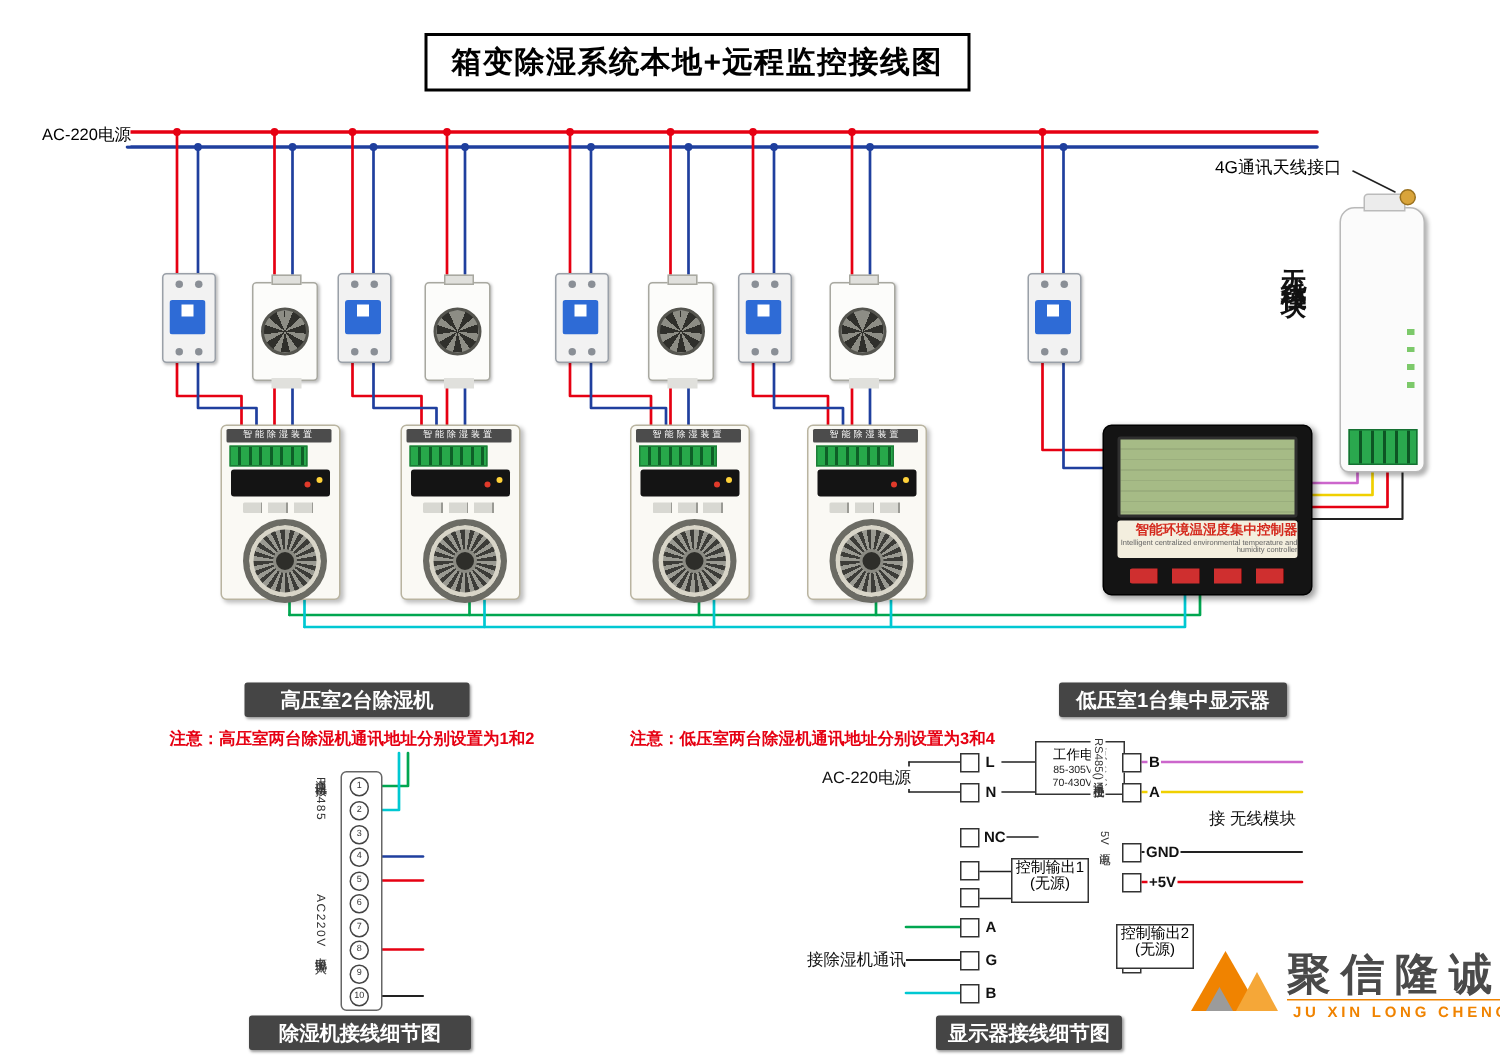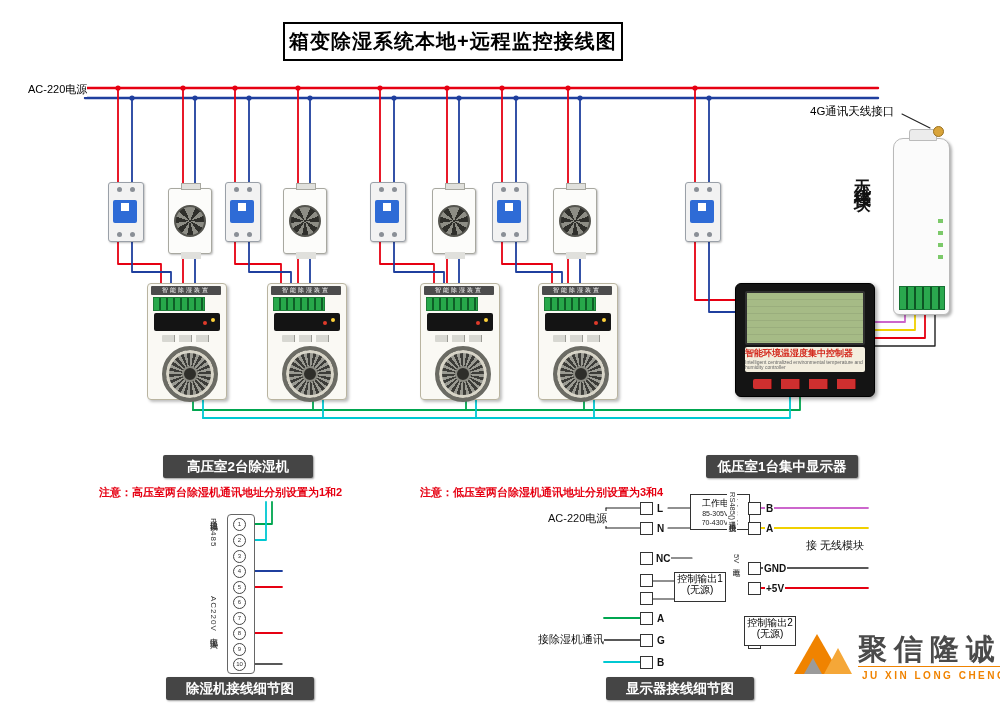--- a/index.html
+++ b/index.html
@@ -11,21 +11,21 @@
   .w-main{stroke-width:2.4}
   .w-green{stroke:#00a650;stroke-width:1.8}
   .w-cyan{stroke:#00c8d2;stroke-width:1.8}
   .w-yellow{stroke:#f0d000;stroke-width:1.8}
   .w-purple{stroke:#cc66cc;stroke-width:1.8}
   .w-black{stroke:#222;stroke-width:1.4}
   .w-thin{stroke-width:1.1}
   .dot-red{fill:#e60012} .dot-blue{fill:#1f3f9e}
 
   .title-box { position:absolute; left:283px; top:22px; z-index:3; border:2px solid #000; background:#fff;
-    padding:4px 4px; font-size:20px; font-weight:bold; color:#000; letter-spacing:1px; }
+    padding:4px 16px; font-size:20px; font-weight:bold; color:#000; letter-spacing:1px; }
   .power-label { position:absolute; left:28px; top:82px; z-index:3; font-size:11px; color:#000; background:#fff; }
 
   
   .breaker { position:absolute; z-index:2; width:34px; height:58px; background:#f2f2f2;
     border:1px solid #9aa0a8; border-radius:3px; box-shadow:1px 1px 2px rgba(0,0,0,.25); }
   .breaker::before { content:""; position:absolute; top:4px; left:8px; width:5px; height:5px; border-radius:50%;
     background:#8a8f96; box-shadow:13px 0 0 #8a8f96, 0 45px 0 #8a8f96, 13px 45px 0 #8a8f96; }
   .breaker::after { content:""; position:absolute; left:4px; top:17px; width:24px; height:23px; border-radius:2px;
     background-image:linear-gradient(#fff,#fff),linear-gradient(#2e6bd6,#2e6bd6);
     background-size:8px 8px,100% 100%; background-position:8px 3px,0 0; background-repeat:no-repeat; }
@@ -57,21 +57,21 @@
   .d-fan::after { content:""; position:absolute; left:50%; top:50%; transform:translate(-50%,-50%);
     width:12px; height:12px; border-radius:50%; background:#2e2e2a; border:2px solid #8a8a82; }
 
   
   .controller { position:absolute; left:735px; top:283px; z-index:2; width:138px; height:112px; background:#141414;
     border:1px solid #000; border-radius:6px; box-shadow:2px 2px 4px rgba(0,0,0,.4); }
   .c-screen { position:absolute; top:7px; left:9px; width:116px; height:50px; background:#a6bb86;
     border:2px solid #2f2f2f; border-radius:2px;
     background-image:repeating-linear-gradient(rgba(0,0,0,0) 0 6px,rgba(0,0,0,.07) 6px 7px); }
   .c-label { position:absolute; top:63px; left:9px; width:120px; height:25px; background:#f3eede; border-radius:2px;
-    text-align:left; overflow:hidden; }
+    text-align:right; overflow:hidden; }
   .c-label-cn { color:#d42a1e; font-size:9px; font-weight:bold; line-height:13px; white-space:nowrap; }
   .c-label-en { color:#666; font-size:5px; line-height:5px; }
   .c-btns { position:absolute; bottom:7px; left:17px; width:104px; height:10px;
     background:repeating-linear-gradient(90deg,#cf2f2f 0 18px,#7e1111 18px 19px,transparent 19px 28px); border-radius:2px; }
 
   
   .module { position:absolute; left:893px; top:138px; z-index:2; width:55px; height:175px; background:#fbfbfb;
     border:1px solid #b9b9b9; border-radius:10px 10px 6px 6px; box-shadow:2px 2px 3px rgba(0,0,0,.3); }
   .module::before { content:""; position:absolute; top:-10px; left:50%; margin-left:-13px; width:26px; height:10px;
     background:#ececec; border:1px solid #bbb; border-radius:3px 3px 0 0; }
@@ -293,21 +293,21 @@
     <div class="c-btns"></div>
   </div>
 
   <div class="module">
     <div class="m-leds"></div>
     <div class="m-term"></div>
   </div>
 
   <div class="badge" style="left:163px;top:455px;width:150px">高压室2台除湿机</div>
   <div class="badge" style="left:706px;top:455px;width:152px">低压室1台集中显示器</div>
-  <div class="note" style="left:99px;top:485px">注意：高压室两台除湿机通讯地址分别设置为1和2</div>
+  <div class="note" style="left:113px;top:485px">注意：高压室两台除湿机通讯地址分别设置为1和2</div>
   <div class="note" style="left:420px;top:485px">注意：低压室两台除湿机通讯地址分别设置为3和4</div>
 
   <div class="strip"></div>
   <div class="circ" style="top:518px">1</div>
   <div class="circ" style="top:534px">2</div>
   <div class="circ" style="top:550px">3</div>
   <div class="circ" style="top:565px">4</div>
   <div class="circ" style="top:581px">5</div>
   <div class="circ" style="top:596px">6</div>
   <div class="circ" style="top:612px">7</div>
@@ -363,21 +363,21 @@
 
   <div class="vlab2" style="left:727px;top:492px;height:64px">RS485通讯(接上位机)</div>
   <div class="vlab2" style="left:731px;top:554px;height:44px">5V电源</div>
   <div class="txt" style="left:806px;top:538px">接 无线模块</div>
 
   <div class="obox" style="left:744px;top:616px;width:50px;height:28px">
     <div class="ol">控制输出2</div>
     <div class="ol">(无源)</div>
   </div>
 
-  <div class="badge" style="left:606px;top:677px;width:148px">显示器接线细节图</div>
+  <div class="badge" style="left:624px;top:677px;width:124px">显示器接线细节图</div>
 
   <div class="logo">
     <div class="mt mt1"></div>
     <div class="mt mt2"></div>
     <div class="mt mt3"></div>
     <div class="logo-cn">聚信隆诚</div>
     <div class="logo-rule"></div>
     <div class="logo-en">JU XIN LONG CHENG</div>
   </div>
 

